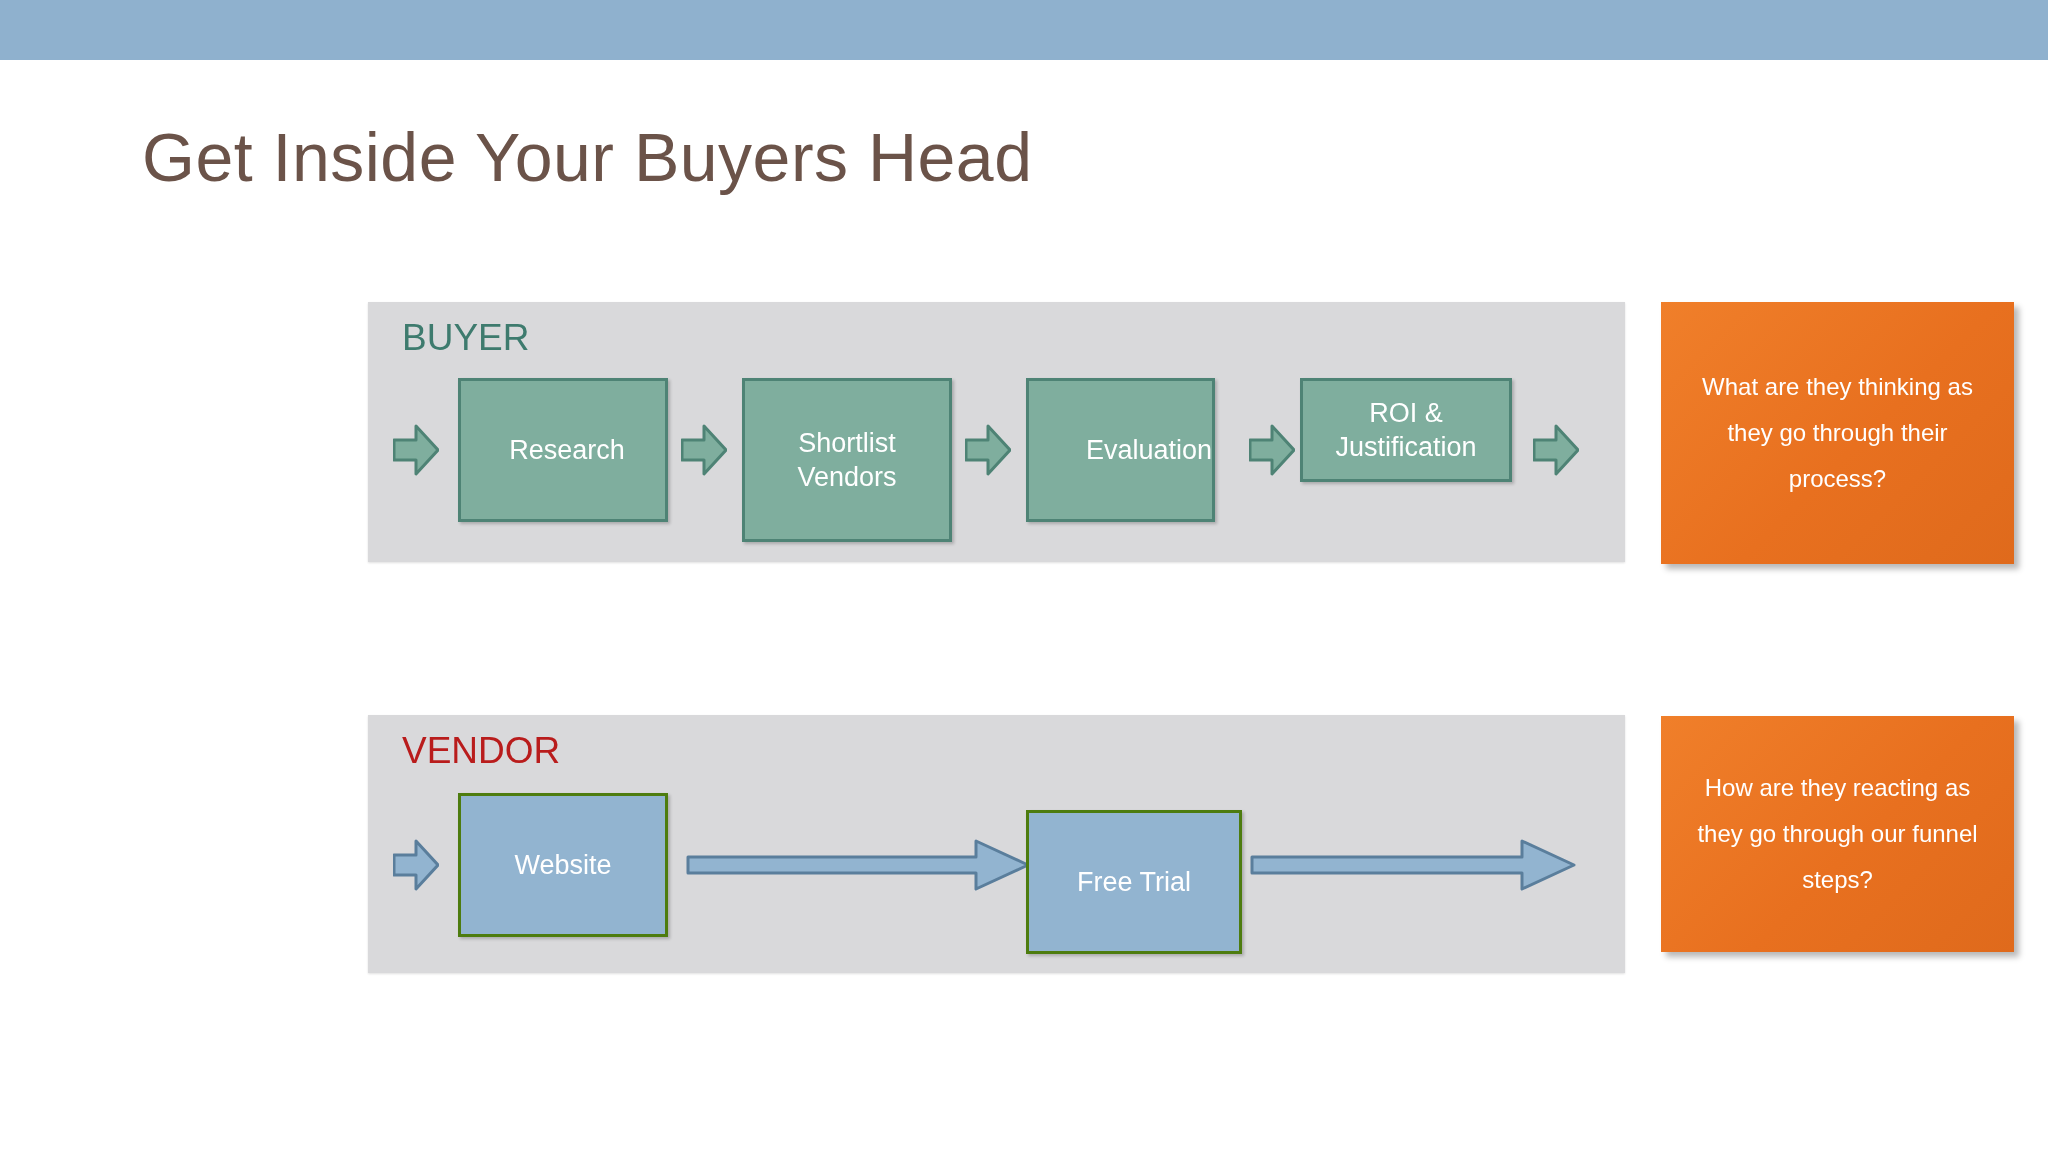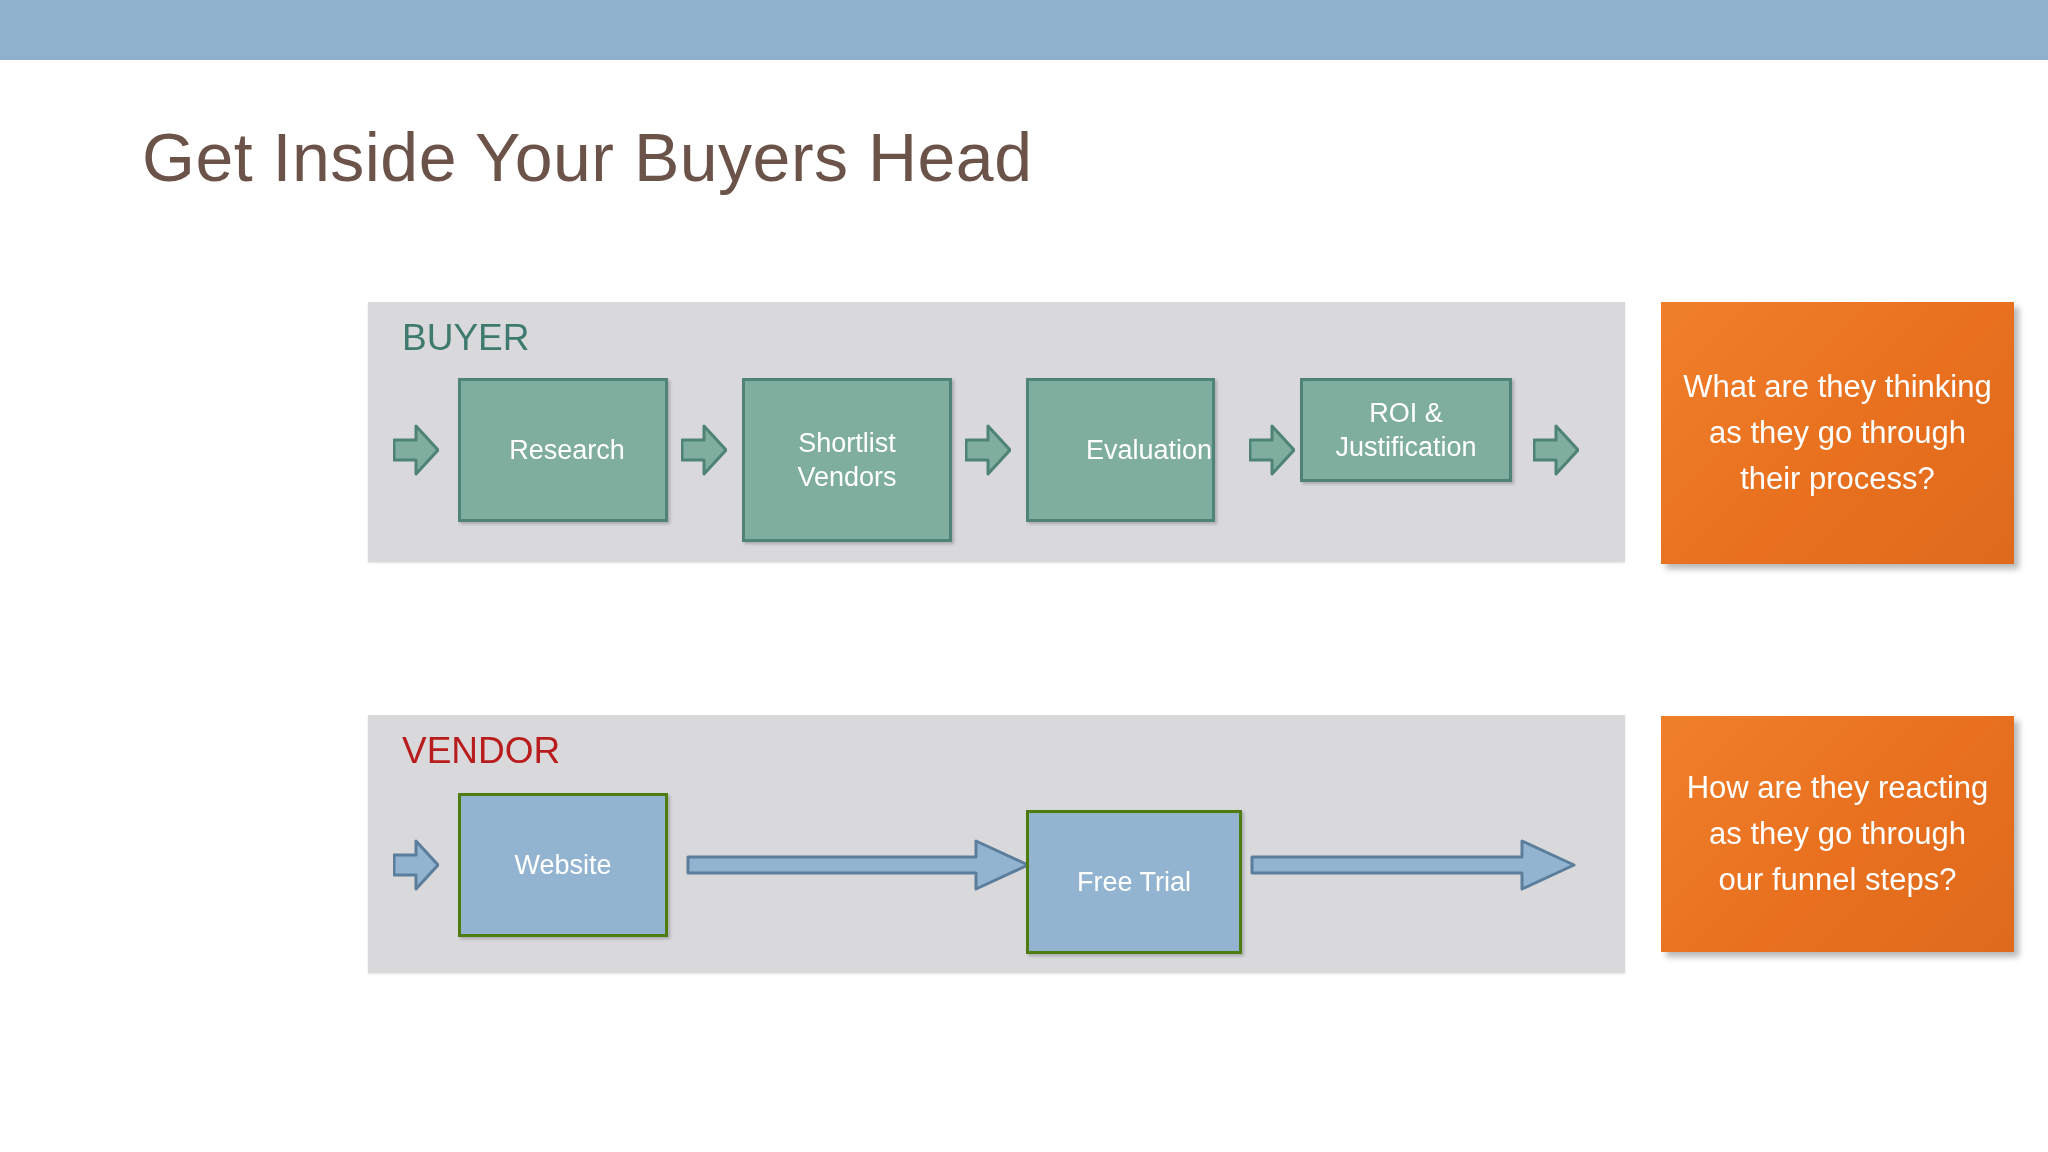--- a/index.html
+++ b/index.html
@@ -111,21 +111,21 @@
   .long-arrow { position: absolute; height: 56px; }
   .long-arrow svg { display: block; }
   .la-1 { left: 686px;  top: 837px; width: 344px; }
   .la-2 { left: 1250px; top: 837px; width: 326px; }
 
   
   .callout {
     position: absolute;
     background: linear-gradient(135deg, #F07F2A 0%, #E8701F 55%, #DF6A1C 100%);
     color: #FFFFFF;
-    font-size: 31px;
+    font-size: 24px;
     line-height: 46px;
     text-align: center;
     display: flex;
     align-items: center;
     justify-content: center;
     padding: 0 22px;
     box-sizing: border-box;
     box-shadow: 5px 5px 6px rgba(0,0,0,0.28);
   }
   .callout-1 { left: 1661px; top: 302px; width: 353px; height: 262px; }

